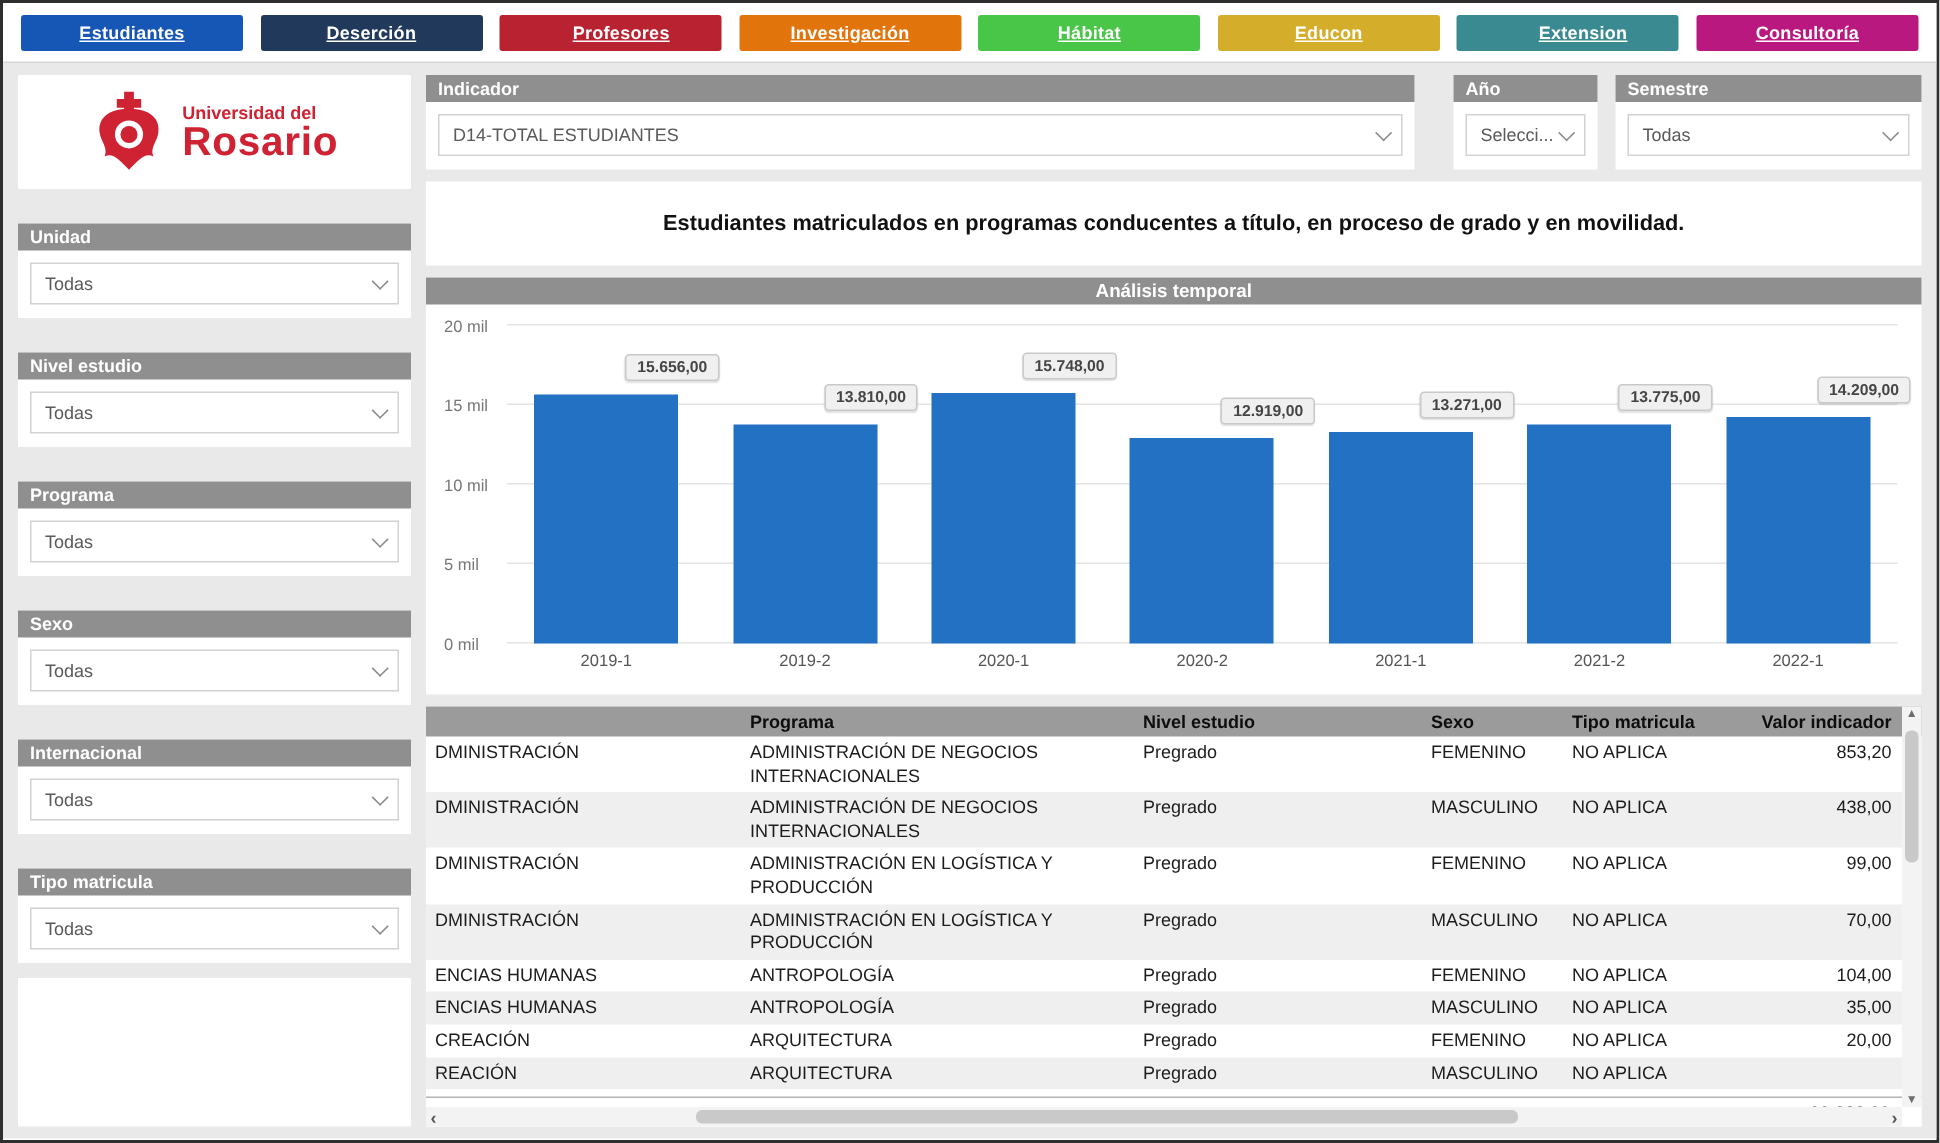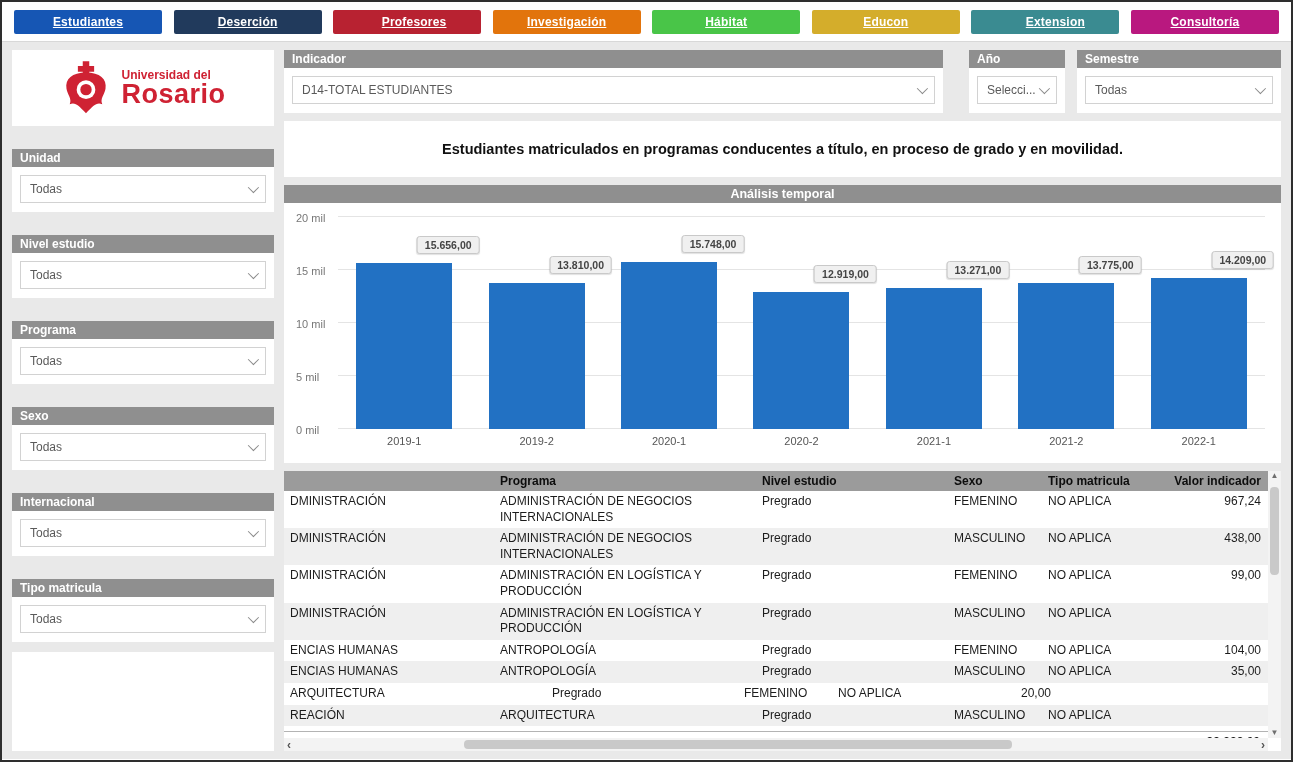--- a/index.html
+++ b/index.html
@@ -272,21 +272,21 @@
             <div class="t-hcell" style="width: 112px;">Tipo matricula</div>
             <div class="t-hcell num" style="width: 113px;">Valor indicador</div>
           </div>
         <div class="t-body">
             <div class="t-row">
               <div class="t-cell" style="width: 210px; white-space: nowrap;">DMINISTRACIÓN</div>
               <div class="t-cell" style="width: 262px;">ADMINISTRACIÓN DE NEGOCIOS INTERNACIONALES</div>
               <div class="t-cell" style="width: 192px; white-space: nowrap;">Pregrado</div>
               <div class="t-cell" style="width: 94px; white-space: nowrap;">FEMENINO</div>
               <div class="t-cell" style="width: 112px; white-space: nowrap;">NO APLICA</div>
-              <div class="t-cell num" style="width: 113px; white-space: nowrap;">967,24</div>
+              <div class="t-cell num" style="width: 113px; white-space: nowrap;">853,20</div>
             </div>
             <div class="t-row">
               <div class="t-cell" style="width: 210px; white-space: nowrap;">DMINISTRACIÓN</div>
               <div class="t-cell" style="width: 262px;">ADMINISTRACIÓN DE NEGOCIOS INTERNACIONALES</div>
               <div class="t-cell" style="width: 192px; white-space: nowrap;">Pregrado</div>
               <div class="t-cell" style="width: 94px; white-space: nowrap;">MASCULINO</div>
               <div class="t-cell" style="width: 112px; white-space: nowrap;">NO APLICA</div>
               <div class="t-cell num" style="width: 113px; white-space: nowrap;">438,00</div>
             </div>
             <div class="t-row">
@@ -296,38 +296,40 @@
               <div class="t-cell" style="width: 94px; white-space: nowrap;">FEMENINO</div>
               <div class="t-cell" style="width: 112px; white-space: nowrap;">NO APLICA</div>
               <div class="t-cell num" style="width: 113px; white-space: nowrap;">99,00</div>
             </div>
             <div class="t-row">
               <div class="t-cell" style="width: 210px; white-space: nowrap;">DMINISTRACIÓN</div>
               <div class="t-cell" style="width: 262px;">ADMINISTRACIÓN EN LOGÍSTICA Y PRODUCCIÓN</div>
               <div class="t-cell" style="width: 192px; white-space: nowrap;">Pregrado</div>
               <div class="t-cell" style="width: 94px; white-space: nowrap;">MASCULINO</div>
               <div class="t-cell" style="width: 112px; white-space: nowrap;">NO APLICA</div>
+              <div class="t-cell num" style="width: 113px; white-space: nowrap;">70,00</div>
             </div>
             <div class="t-row">
               <div class="t-cell" style="width: 210px; white-space: nowrap;">ENCIAS HUMANAS</div>
               <div class="t-cell" style="width: 262px;">ANTROPOLOGÍA</div>
               <div class="t-cell" style="width: 192px; white-space: nowrap;">Pregrado</div>
               <div class="t-cell" style="width: 94px; white-space: nowrap;">FEMENINO</div>
               <div class="t-cell" style="width: 112px; white-space: nowrap;">NO APLICA</div>
               <div class="t-cell num" style="width: 113px; white-space: nowrap;">104,00</div>
             </div>
             <div class="t-row">
               <div class="t-cell" style="width: 210px; white-space: nowrap;">ENCIAS HUMANAS</div>
               <div class="t-cell" style="width: 262px;">ANTROPOLOGÍA</div>
               <div class="t-cell" style="width: 192px; white-space: nowrap;">Pregrado</div>
               <div class="t-cell" style="width: 94px; white-space: nowrap;">MASCULINO</div>
               <div class="t-cell" style="width: 112px; white-space: nowrap;">NO APLICA</div>
               <div class="t-cell num" style="width: 113px; white-space: nowrap;">35,00</div>
             </div>
             <div class="t-row">
+              <div class="t-cell" style="width: 210px; white-space: nowrap;">CREACIÓN</div>
               <div class="t-cell" style="width: 262px;">ARQUITECTURA</div>
               <div class="t-cell" style="width: 192px; white-space: nowrap;">Pregrado</div>
               <div class="t-cell" style="width: 94px; white-space: nowrap;">FEMENINO</div>
               <div class="t-cell" style="width: 112px; white-space: nowrap;">NO APLICA</div>
               <div class="t-cell num" style="width: 113px; white-space: nowrap;">20,00</div>
             </div>
             <div class="t-row">
               <div class="t-cell" style="width: 210px; white-space: nowrap;">REACIÓN</div>
               <div class="t-cell" style="width: 262px;">ARQUITECTURA</div>
               <div class="t-cell" style="width: 192px; white-space: nowrap;">Pregrado</div>

